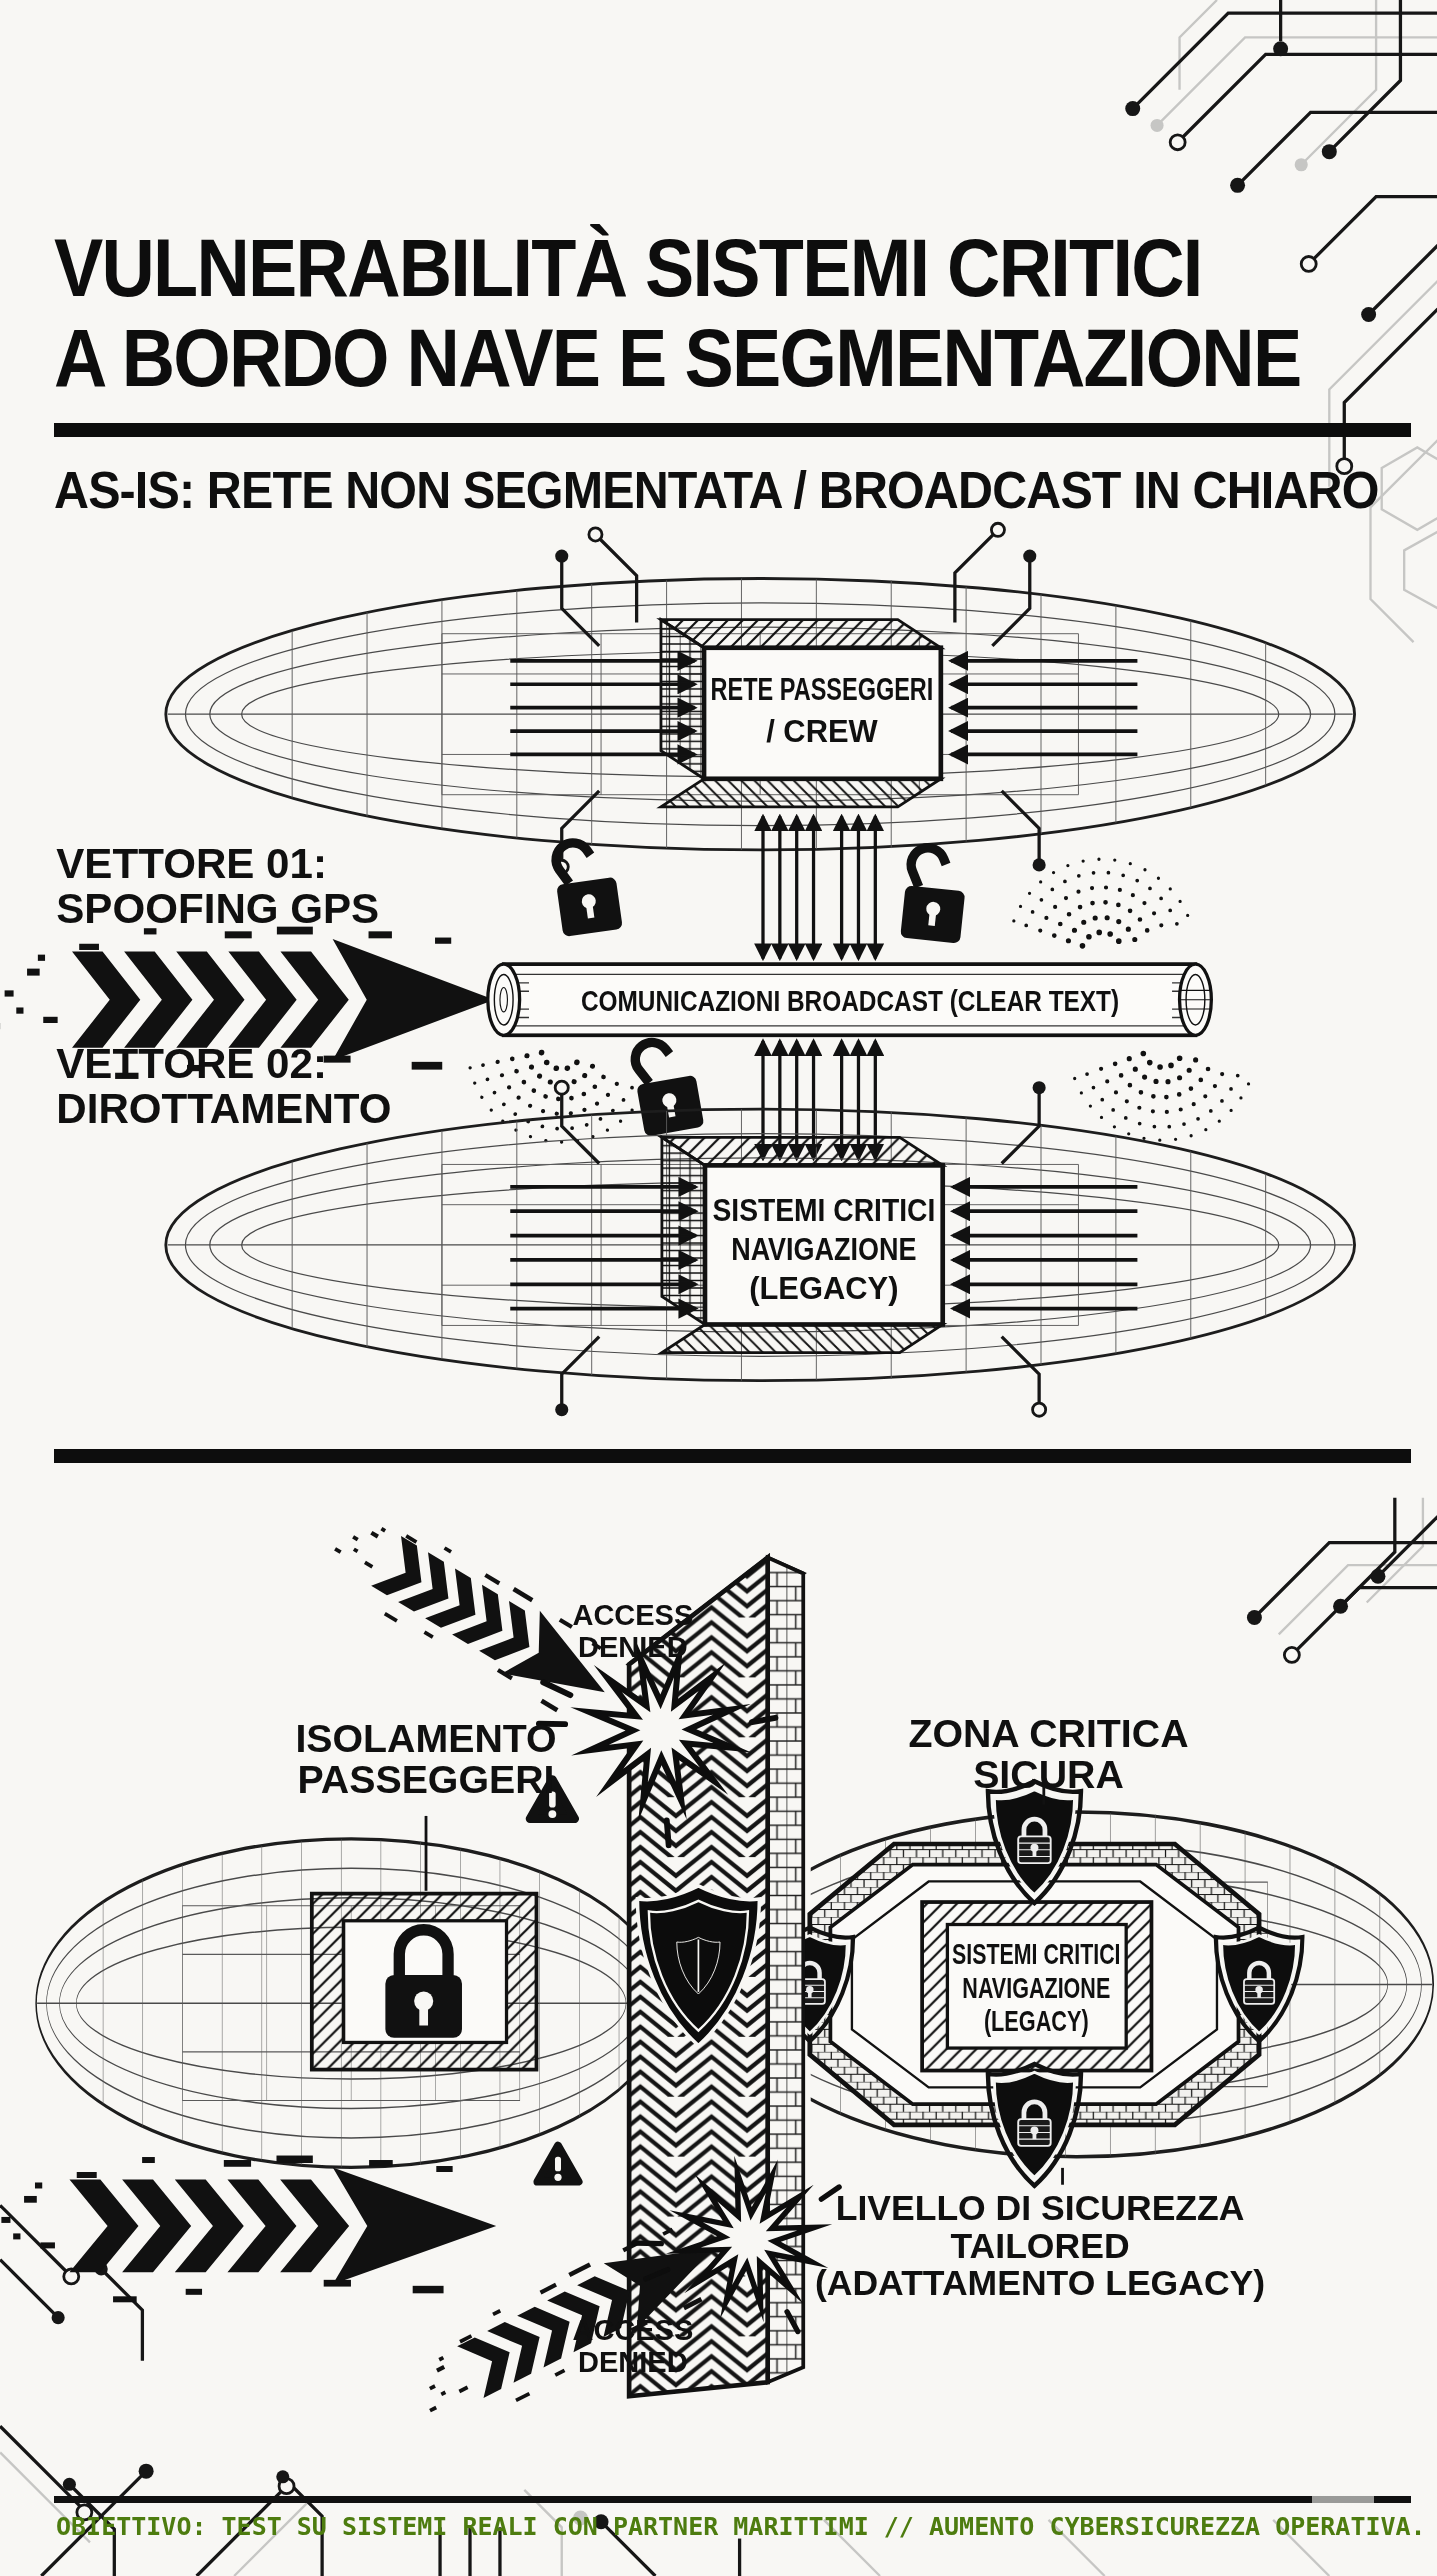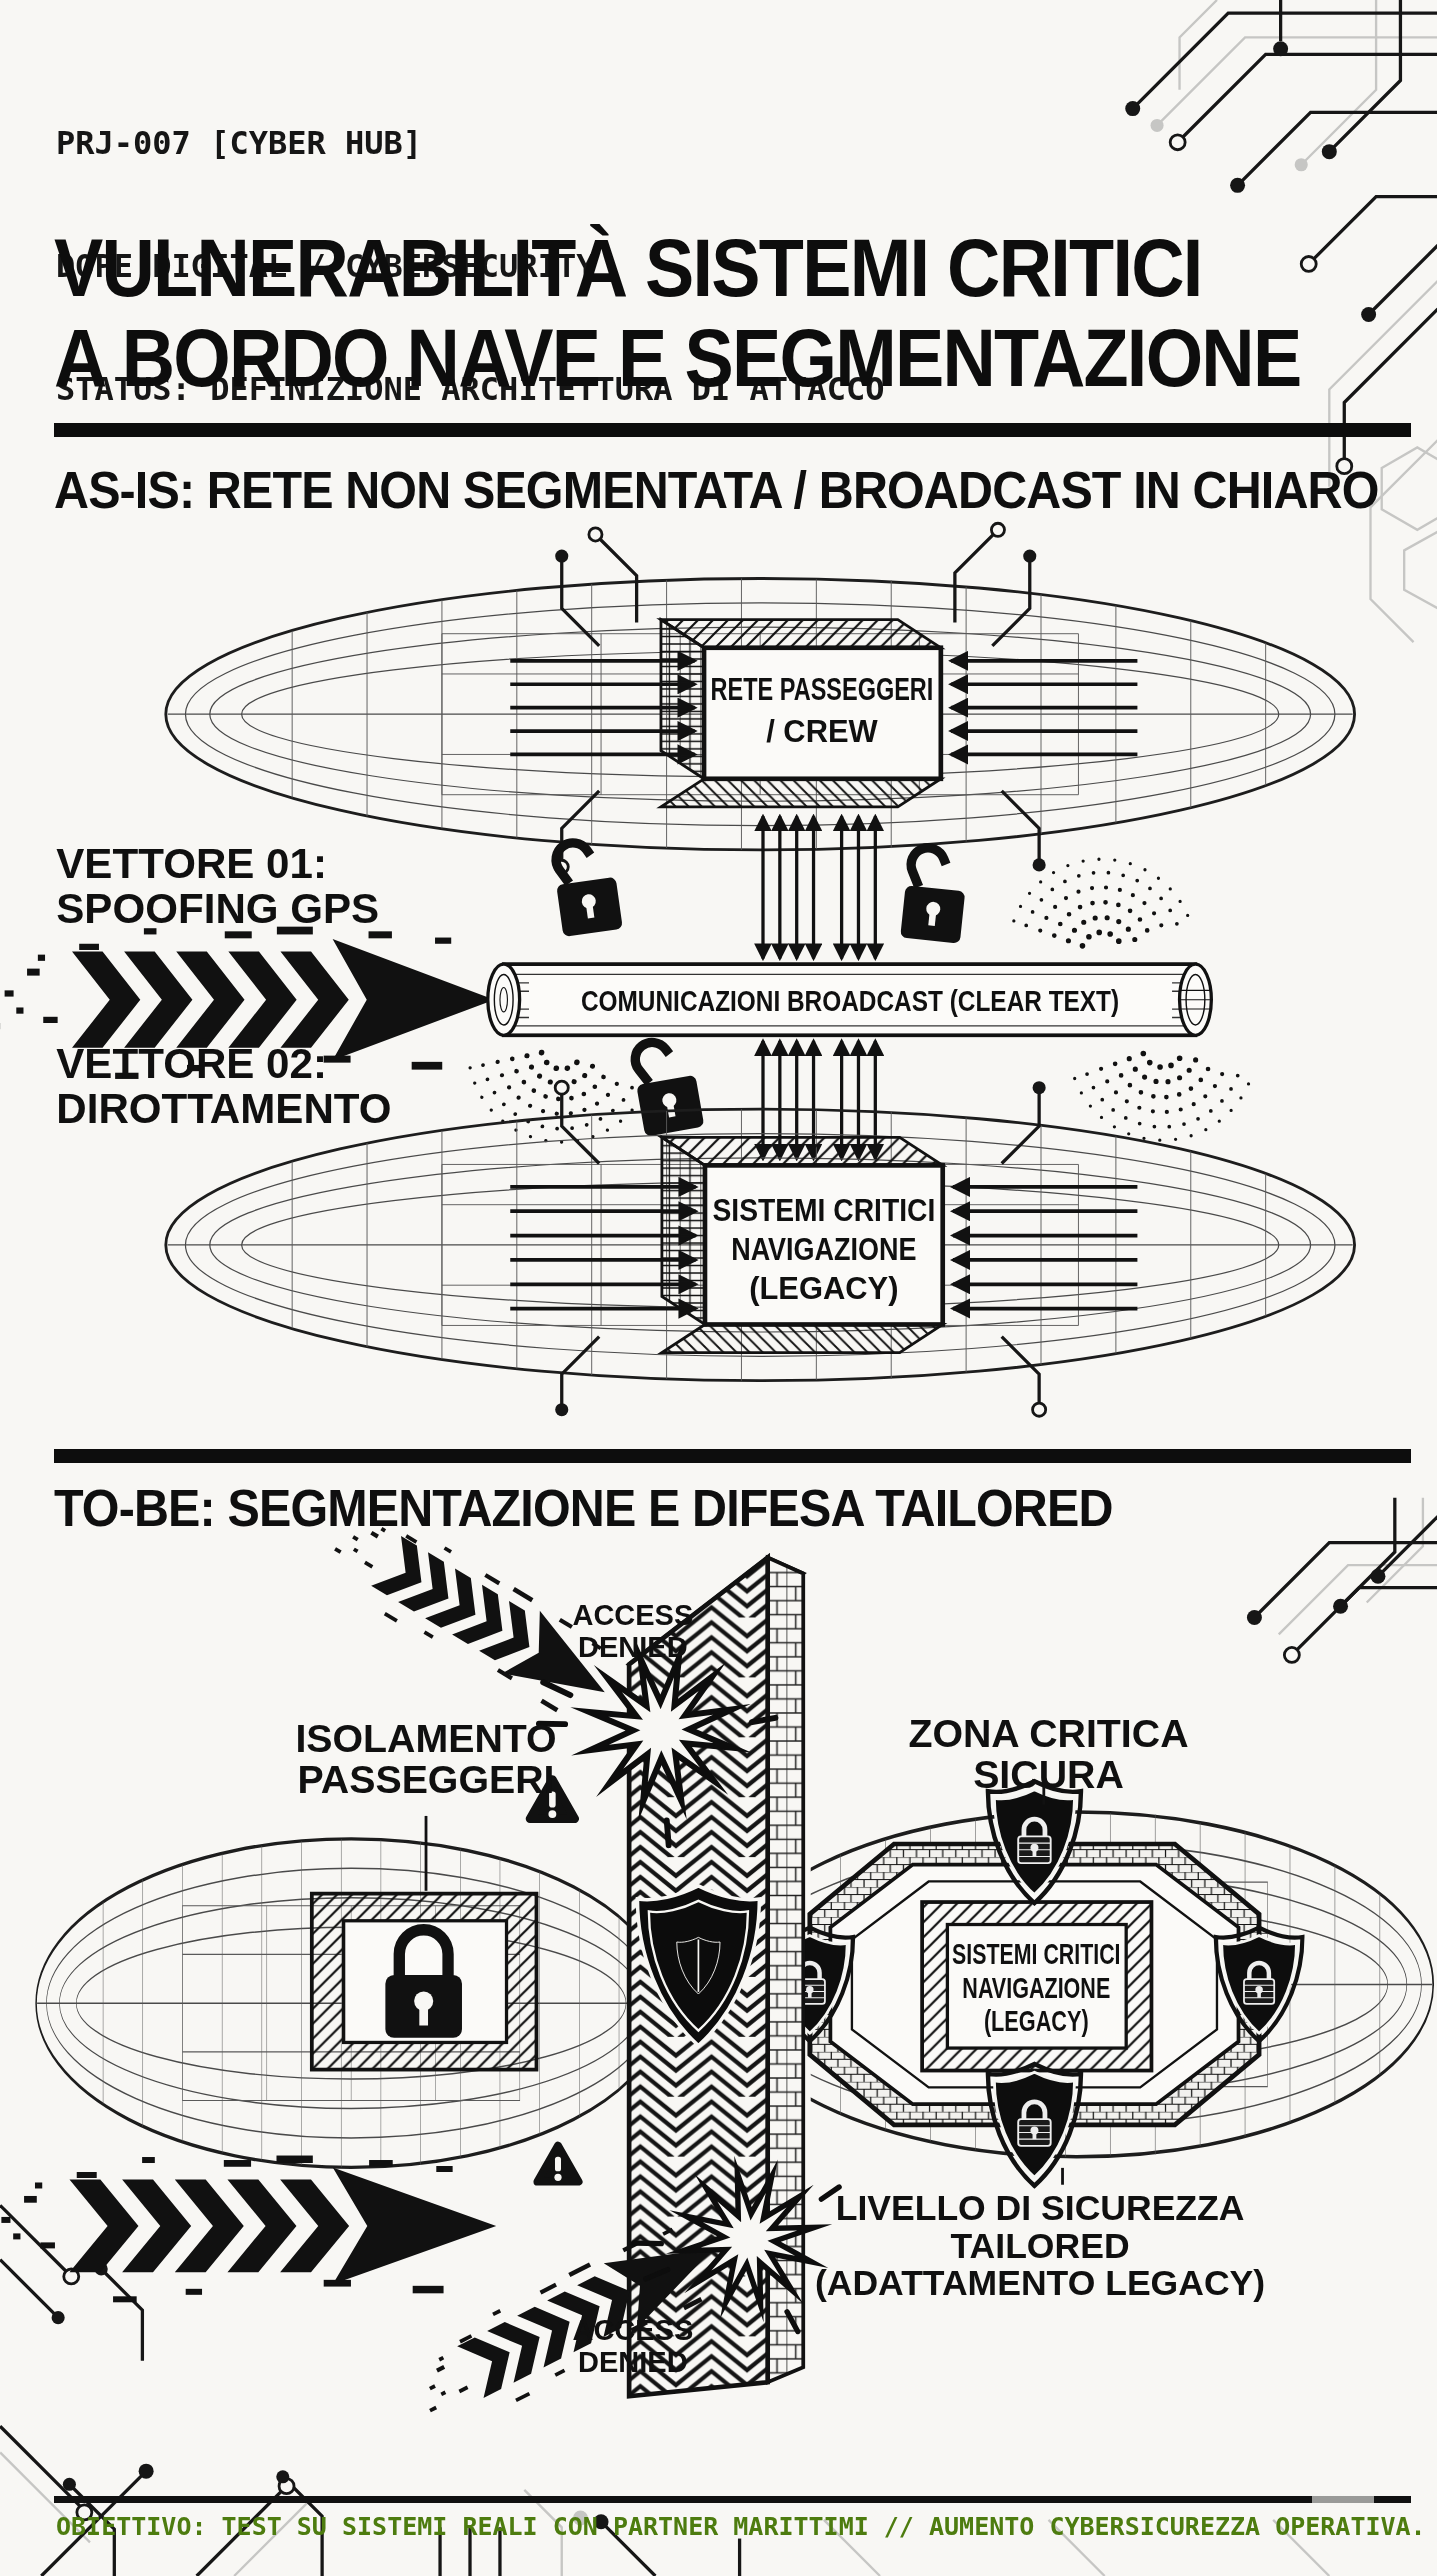--- a/index.html
+++ b/index.html
@@ -491,40 +491,32 @@
   </g>
 
   <g>
     <text class="t" x="1111" y="2372" font-size="38" text-anchor="middle">LIVELLO DI SICUREZZA</text>
     <text class="t" x="1111" y="2412" font-size="38" text-anchor="middle">TAILORED</text>
     <text class="t" x="1111" y="2452" font-size="38" text-anchor="middle">(ADATTAMENTO LEGACY)</text>
   </g>
 </g>
 </svg>
 
-<div class="txt meta">
-  <div>PRJ-007 [CYBER HUB]</div>
-  <div>DOPE DIGITAL / CYBERSECURITY</div>
-  <div>STATUS: DEFINIZIONE ARCHITETTURA DI ATTACCO</div>
-</div>
 
 <div class="txt title">
   <div class="ln">VULNERABILITÀ SISTEMI CRITICI</div>
   <div class="ln">A BORDO NAVE E SEGMENTAZIONE</div>
 </div>
 
 <div id="bar1" class="bar"></div>
 <div id="asisH" class="txt secH">
   <div class="ln">AS-IS: RETE NON SEGMENTATA / BROADCAST IN CHIARO</div>
 </div>
 
 <div id="bar2" class="bar"></div>
-<div id="tobeH" class="txt secH">
-  <div class="ln">TO-BE: SEGMENTAZIONE E DIFESA TAILORED</div>
-</div>
 
 <div id="fbar">
       <span class="lite"></span>
     </div>
 <div class="txt footer">OBIETTIVO: TEST SU SISTEMI REALI CON PARTNER MARITTIMI // AUMENTO CYBERSICUREZZA OPERATIVA.</div>
 
 </div>
 
 
 </body></html>

